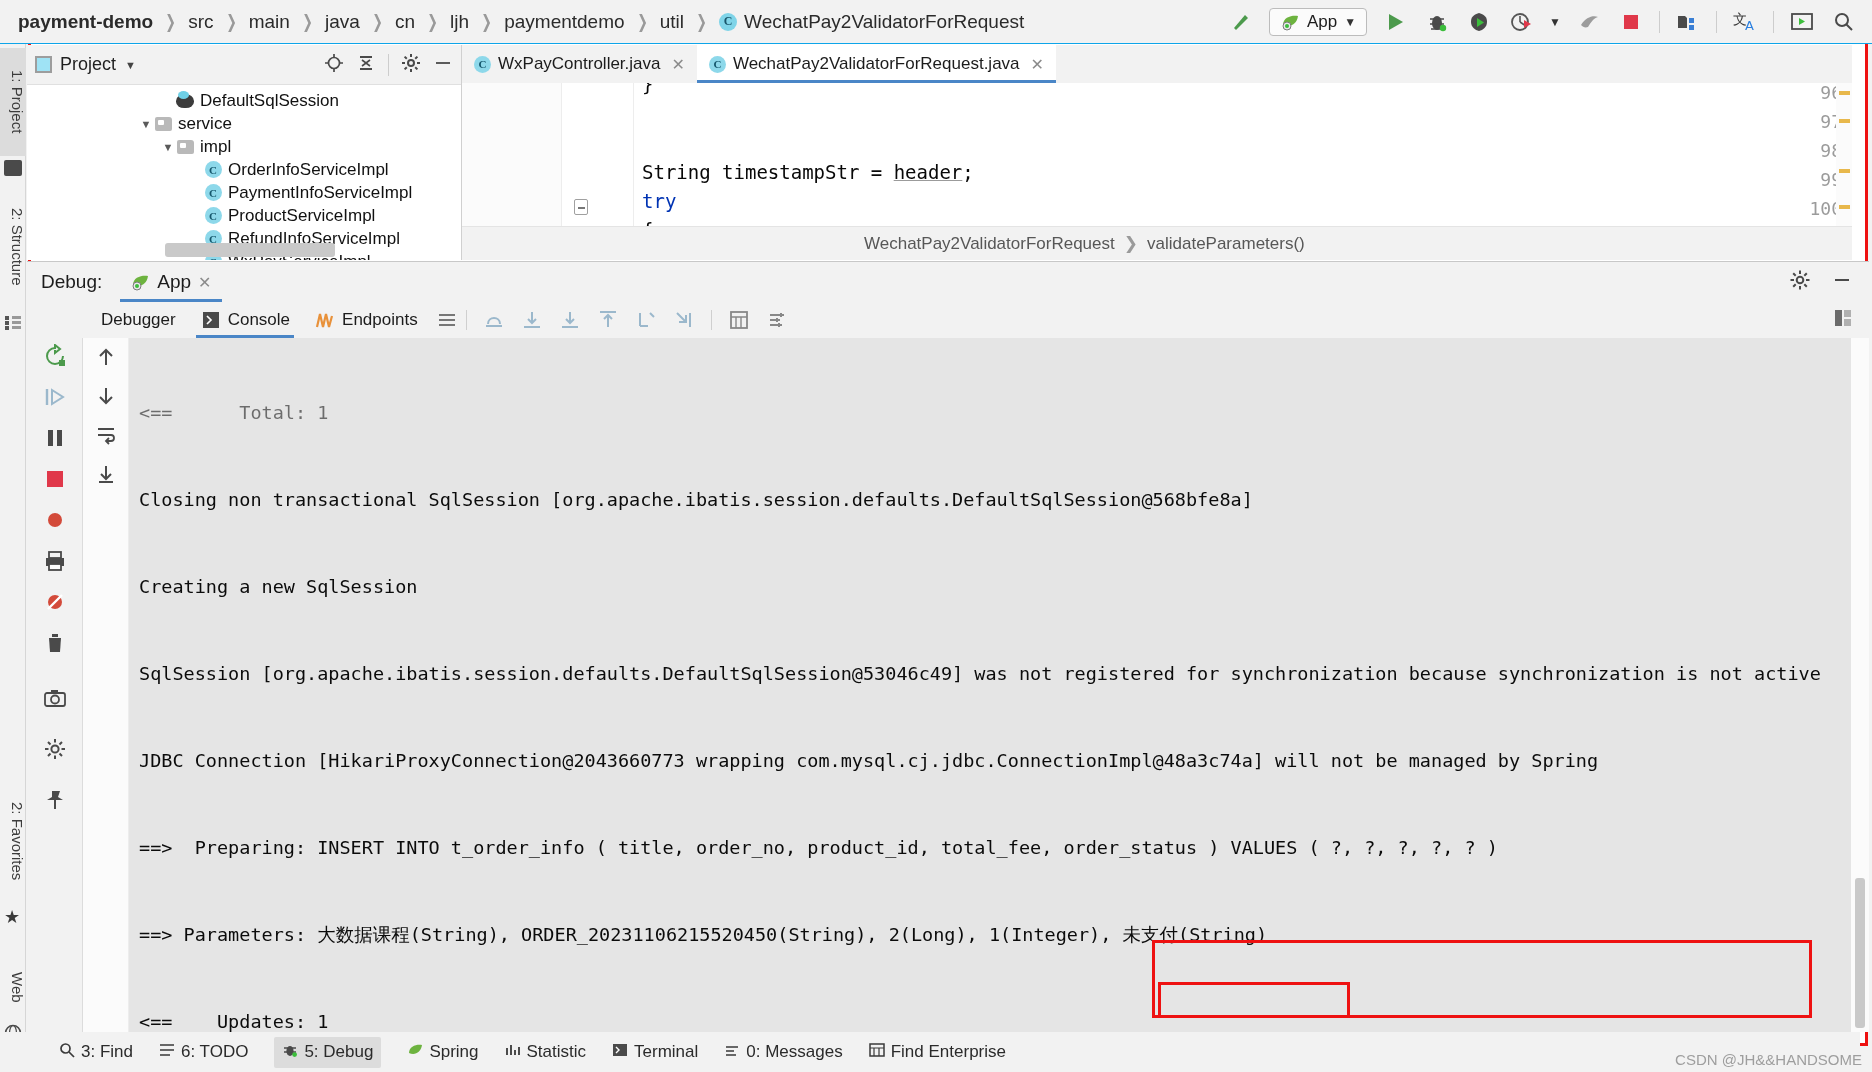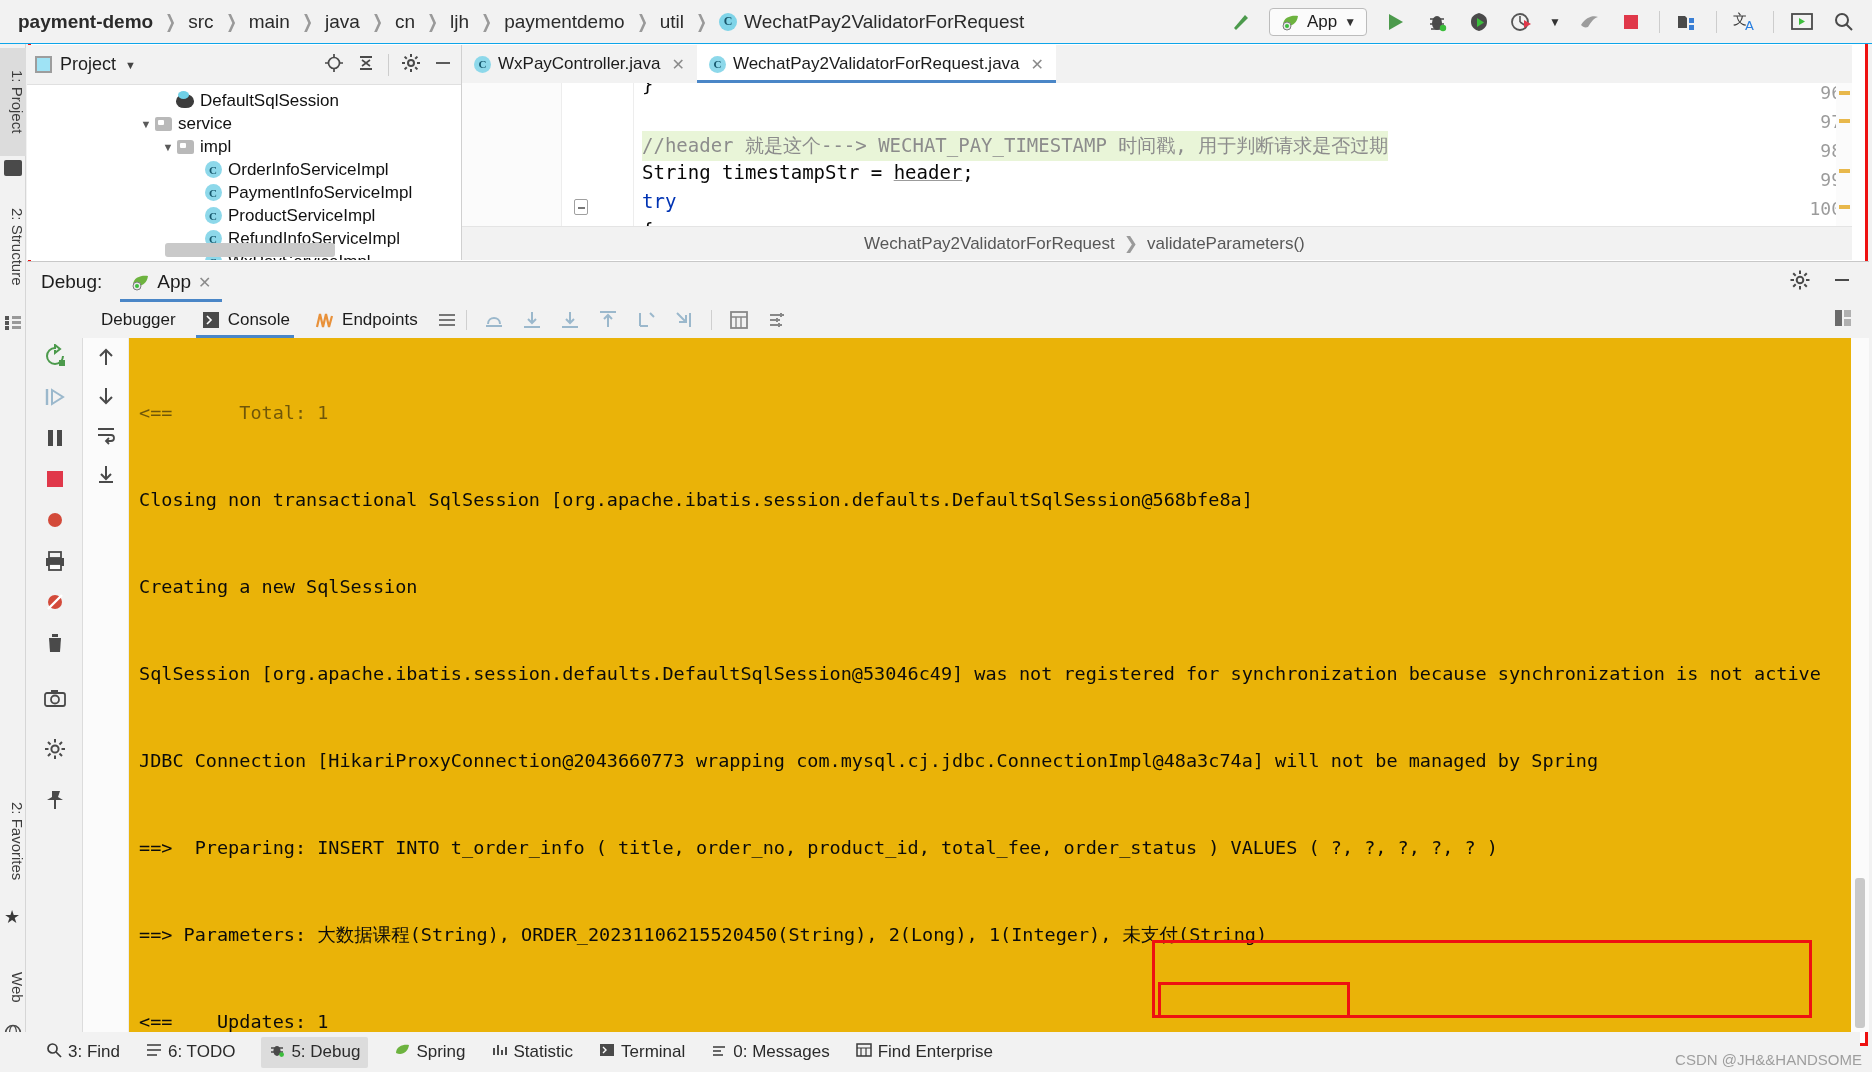--- a/index.html
+++ b/index.html
@@ -216,21 +216,21 @@
     display: flex; flex-direction: column; align-items: center; padding-top: 6px; gap: 13px;
   }
   .dbg-sidebar2 {
     position: absolute; left: 56px; top: 76px; width: 46px; bottom: 0;
     background: #fbfbfb; border-right: 1px solid #ededed;
     display: flex; flex-direction: column; align-items: center; padding-top: 8px; gap: 13px;
   }
 
   .console {
     position: absolute; left: 102px; top: 76px; right: 18px; bottom: 0;
-    background: #eab308; overflow: hidden;
+    background: #e5e5e5; overflow: hidden;
     font-family: "DejaVu Sans Mono", monospace;
     font-size: 18.5px; line-height: 29px; color: #0b0b0b;
     padding: 2px 0 0 10px;
     white-space: pre;
   }
   .console .line { height: 29px; }
 
   .console-scroll {
     position: absolute; right: 0; top: 76px; width: 18px; bottom: 0;
     background: #fbfbfb;
@@ -242,21 +242,21 @@
   }
   .annot-cn {
     position: absolute; color: #ee1111; font-size: 34px;
     font-family: "DejaVu Sans", sans-serif;
   }
 
   
   .statusbar {
     position: absolute; left: 0; right: 12px; bottom: 0; height: 40px;
     background: #f2f2f2; display: flex; align-items: center;
-    padding-left: 46px; gap: 26px; overflow: hidden;
+    padding-left: 59px; gap: 26px; overflow: hidden;
   }
   .sb-item {
     display: flex; align-items: center; gap: 6px;
     font-size: 17px; color: #2b2b2b; white-space: nowrap;
   }
   .sb-item.active { background: #dcdcdc; padding: 5px 8px; border-radius: 2px;}
 
   .watermark {
     position: absolute; right: 10px; bottom: 4px;
     font-size: 15px; color: #9e9e9e;
@@ -522,21 +522,20 @@
       <span class="lnum" style="top:-1px;">96</span>
       <span class="lnum" style="top:28px;">97</span>
       <span class="lnum" style="top:57px;">98</span>
       <span class="lnum" style="top:86px;">99</span>
       <span class="lnum" style="top:115px;">100</span>
       <span class="lnum" style="top:144px;opacity:.55;">101</span>
 
       <span class="fold" style="left:112px; top:116px;"></span>
 
       <div class="codeline" style="top:-10px;">}</div>
-      <div class="codeline cmt cmt-hl" style="top:48px; padding:2px 0;">//header 就是这个---&gt; WECHAT_PAY_TIMESTAMP 时间戳, 用于判断请求是否过期</div>
       <div class="codeline" style="top:78px;"><span>String timestampStr = </span><span class="underl">header</span><span>;</span></div>
       <div class="codeline kw" style="top:107px;">try</div>
       <div class="codeline" style="top:136px;">{</div>
       <div class="codeline cmt cmt-hl" style="top:160px; opacity:.35;">//通过时间戳创建一个其工时间戳那个时间的时间对象</div>
 
       <div class="markcol" style="top:0;">
         <span class="mark" style="top:8px; background:#e8b84b;"></span>
         <span class="mark" style="top:36px; background:#e8b84b;"></span>
         <span class="mark" style="top:86px; background:#e8b84b;"></span>
         <span class="mark" style="top:122px; background:#e8b84b;"></span>

